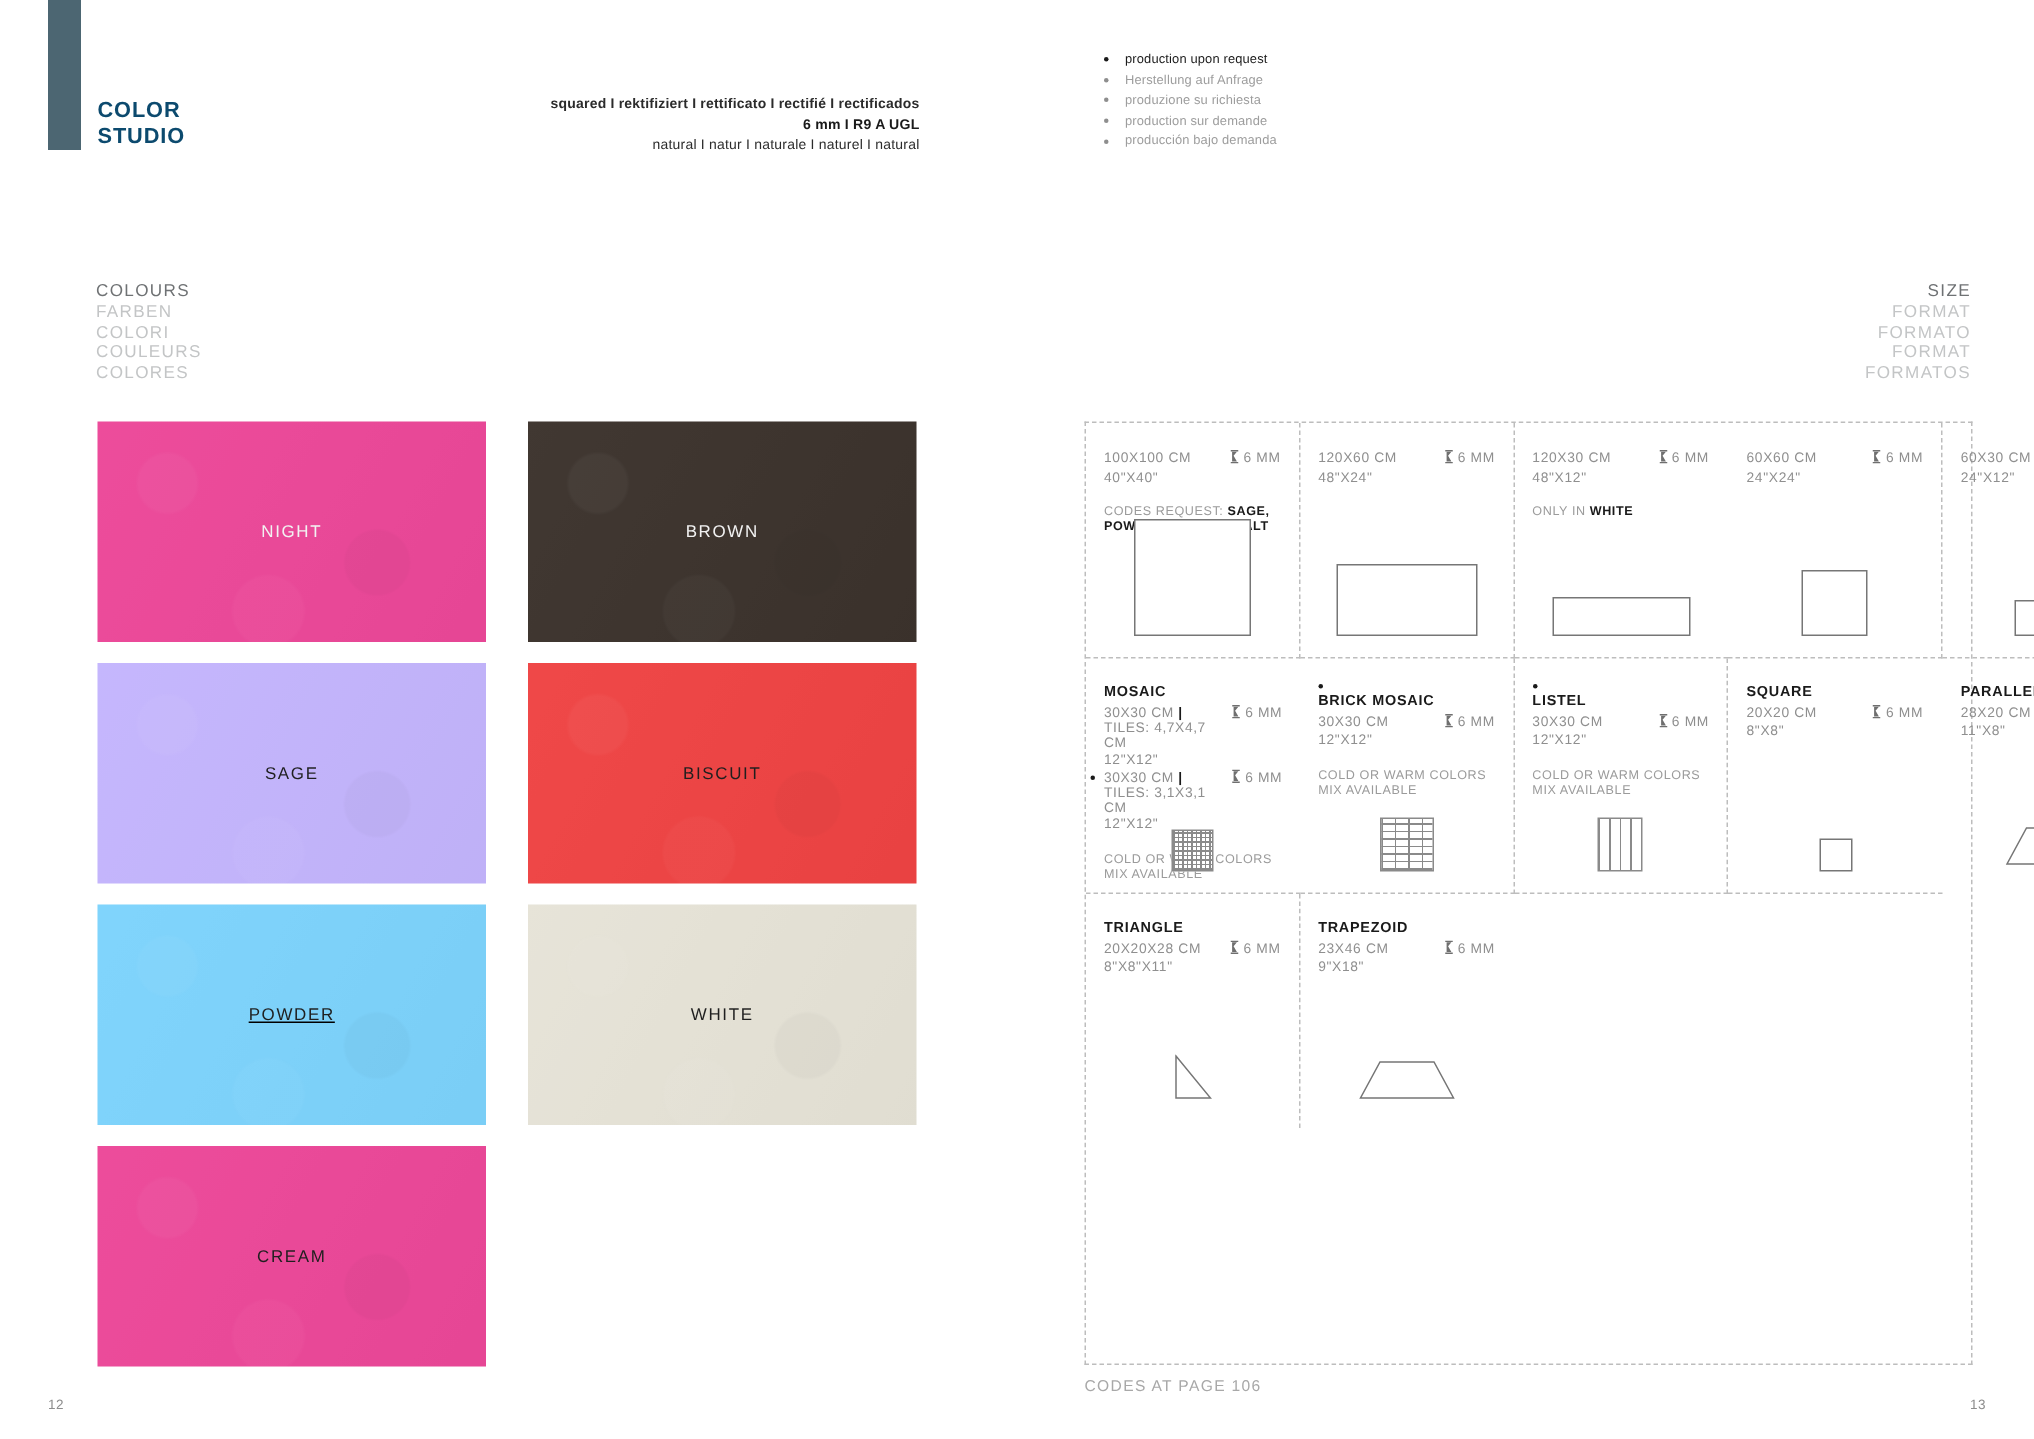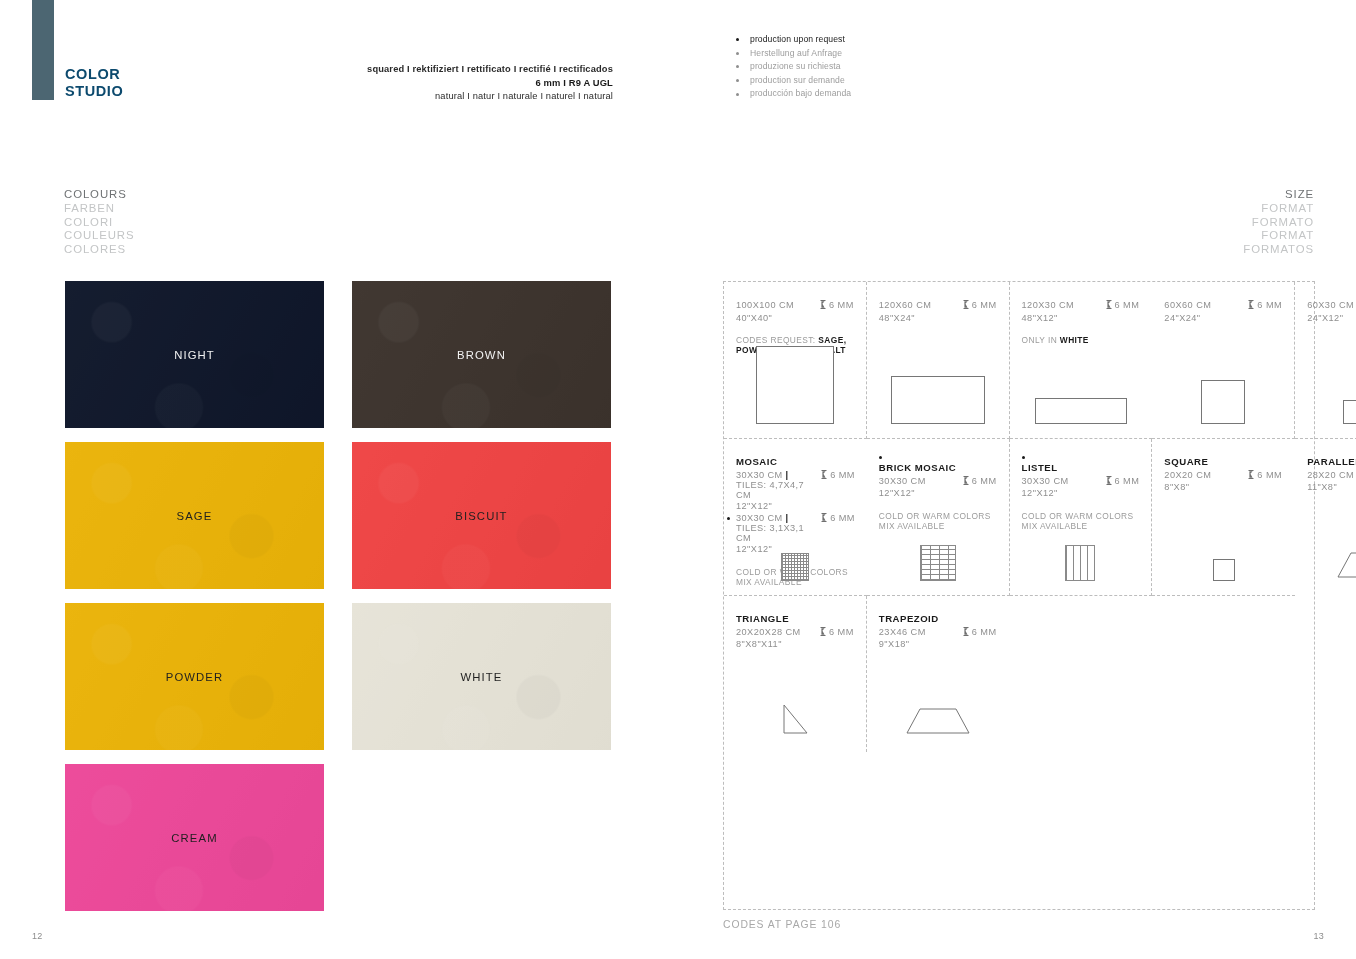--- a/index.html
+++ b/index.html
@@ -186,37 +186,37 @@
     </div>
   <div class="labelstack" id="size-label">
       <div class="l0">SIZE</div>
       <div class="ln">FORMAT</div>
       <div class="ln">FORMATO</div>
       <div class="ln">FORMAT</div>
       <div class="ln">FORMATOS</div>
     </div>
 
   <div class="swatch-grid">
-      <div class="swatch" style="background: #0f172a;">
+      <div class="swatch" style="background: #ec4899;">
         <div class="grain"></div>
         <span class="sname" style="color: rgb(242, 242, 242);">NIGHT</span>
       </div>
       <div class="swatch" style="background: rgb(60, 51, 45);">
         <div class="grain"></div>
         <span class="sname" style="color: rgb(242, 242, 242);">BROWN</span>
       </div>
-      <div class="swatch" style="background: #eab308;">
+      <div class="swatch" style="background: #c4b5fd;">
         <div class="grain"></div>
         <span class="sname" style="color: rgb(31, 31, 31);">SAGE</span>
       </div>
       <div class="swatch" style="background: #ef4444;">
         <div class="grain"></div>
         <span class="sname" style="color: rgb(31, 31, 31);">BISCUIT</span>
       </div>
-      <div class="swatch" style="background: #eab308;">
+      <div class="swatch" style="background: #7dd3fc; text-decoration: underline;">
         <div class="grain"></div>
         <span class="sname" style="color: rgb(31, 31, 31);">POWDER</span>
       </div>
       <div class="swatch" style="background: rgb(230, 227, 215);">
         <div class="grain"></div>
         <span class="sname" style="color: rgb(31, 31, 31);">WHITE</span>
       </div>
       <div class="swatch" style="background: #ec4899;">
         <div class="grain"></div>
         <span class="sname" style="color: rgb(31, 31, 31);">CREAM</span>

